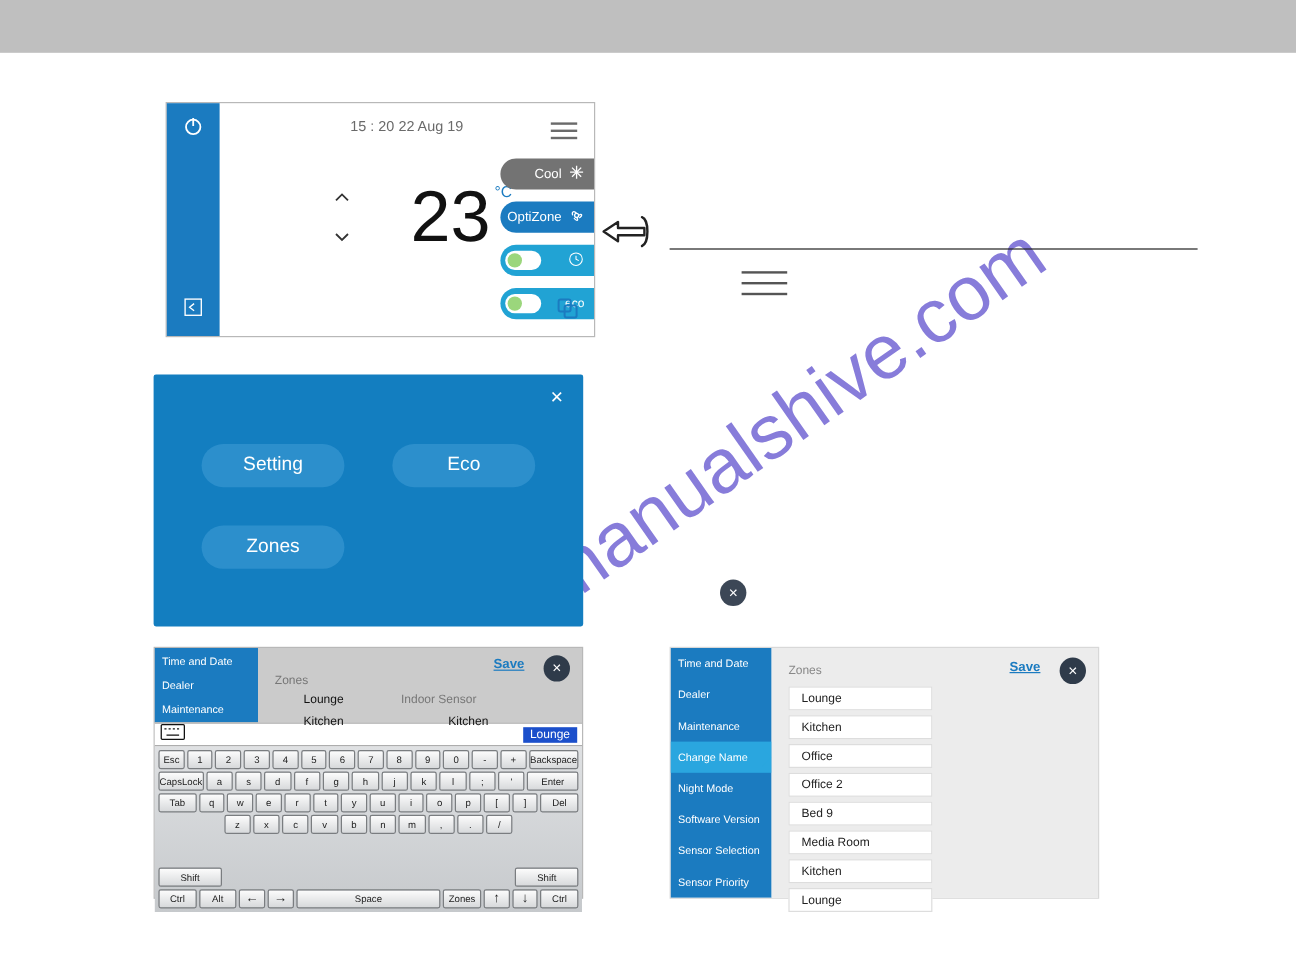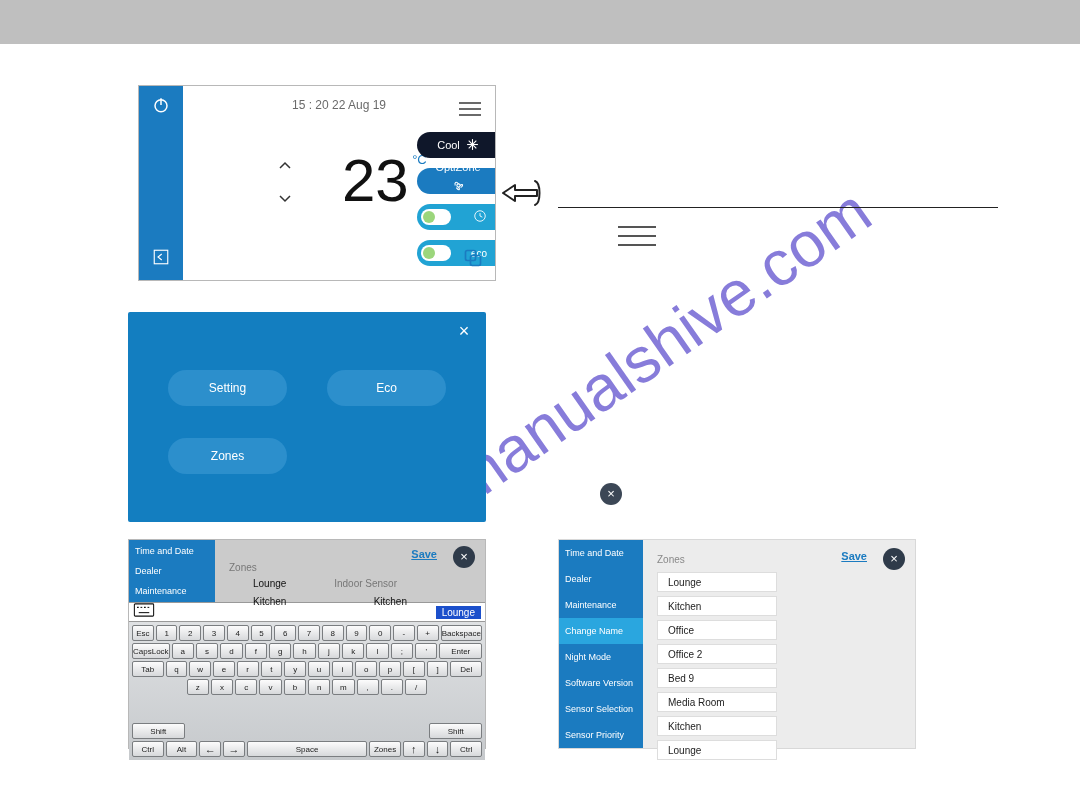--- a/index.html
+++ b/index.html
@@ -103,22 +103,22 @@
     height: 26px;
     border-radius: 13px 0 0 13px;
     display: flex;
     align-items: center;
     justify-content: flex-end;
     padding: 0 8px 0 12px;
     color: #fff;
     font-size: 11px;
     gap: 6px;
   }
-  .pill.cool { background: #0f172a; justify-content: center; }
-  .pill.optizone { background: #1b7bc0; flex-direction: column; }
+  .pill.cool { background: #737373; }
+  .pill.optizone { background: #1b7bc0; }
   .pill.toggle {
     background: #21a3d4;
     justify-content: space-between;
     padding-left: 4px;
   }
   .pill.toggle .switch {
     width: 30px; height: 16px; border-radius: 8px; background:#fff;
     position: relative;
   }
   .pill.toggle .switch::after {
@@ -182,21 +182,21 @@
     top: 58px; left: 40px; right: 40px;
     display: grid;
     grid-template-columns: 1fr 1fr;
     gap: 32px 40px;
   }
   .menu-panel .mbtn {
     background: #2c8fcc;
     color: #fff;
     border-radius: 20px;
     height: 36px;
-    font-size: 12px;
+    font-size: 16px;
     display:flex; align-items:center; justify-content:center;
     cursor: pointer;
   }
 
   
   .mid-close {
     position: absolute;
     top: 483px; left: 600px;
     width: 22px; height:22px; border-radius:50%;
     background: #3c4756;

